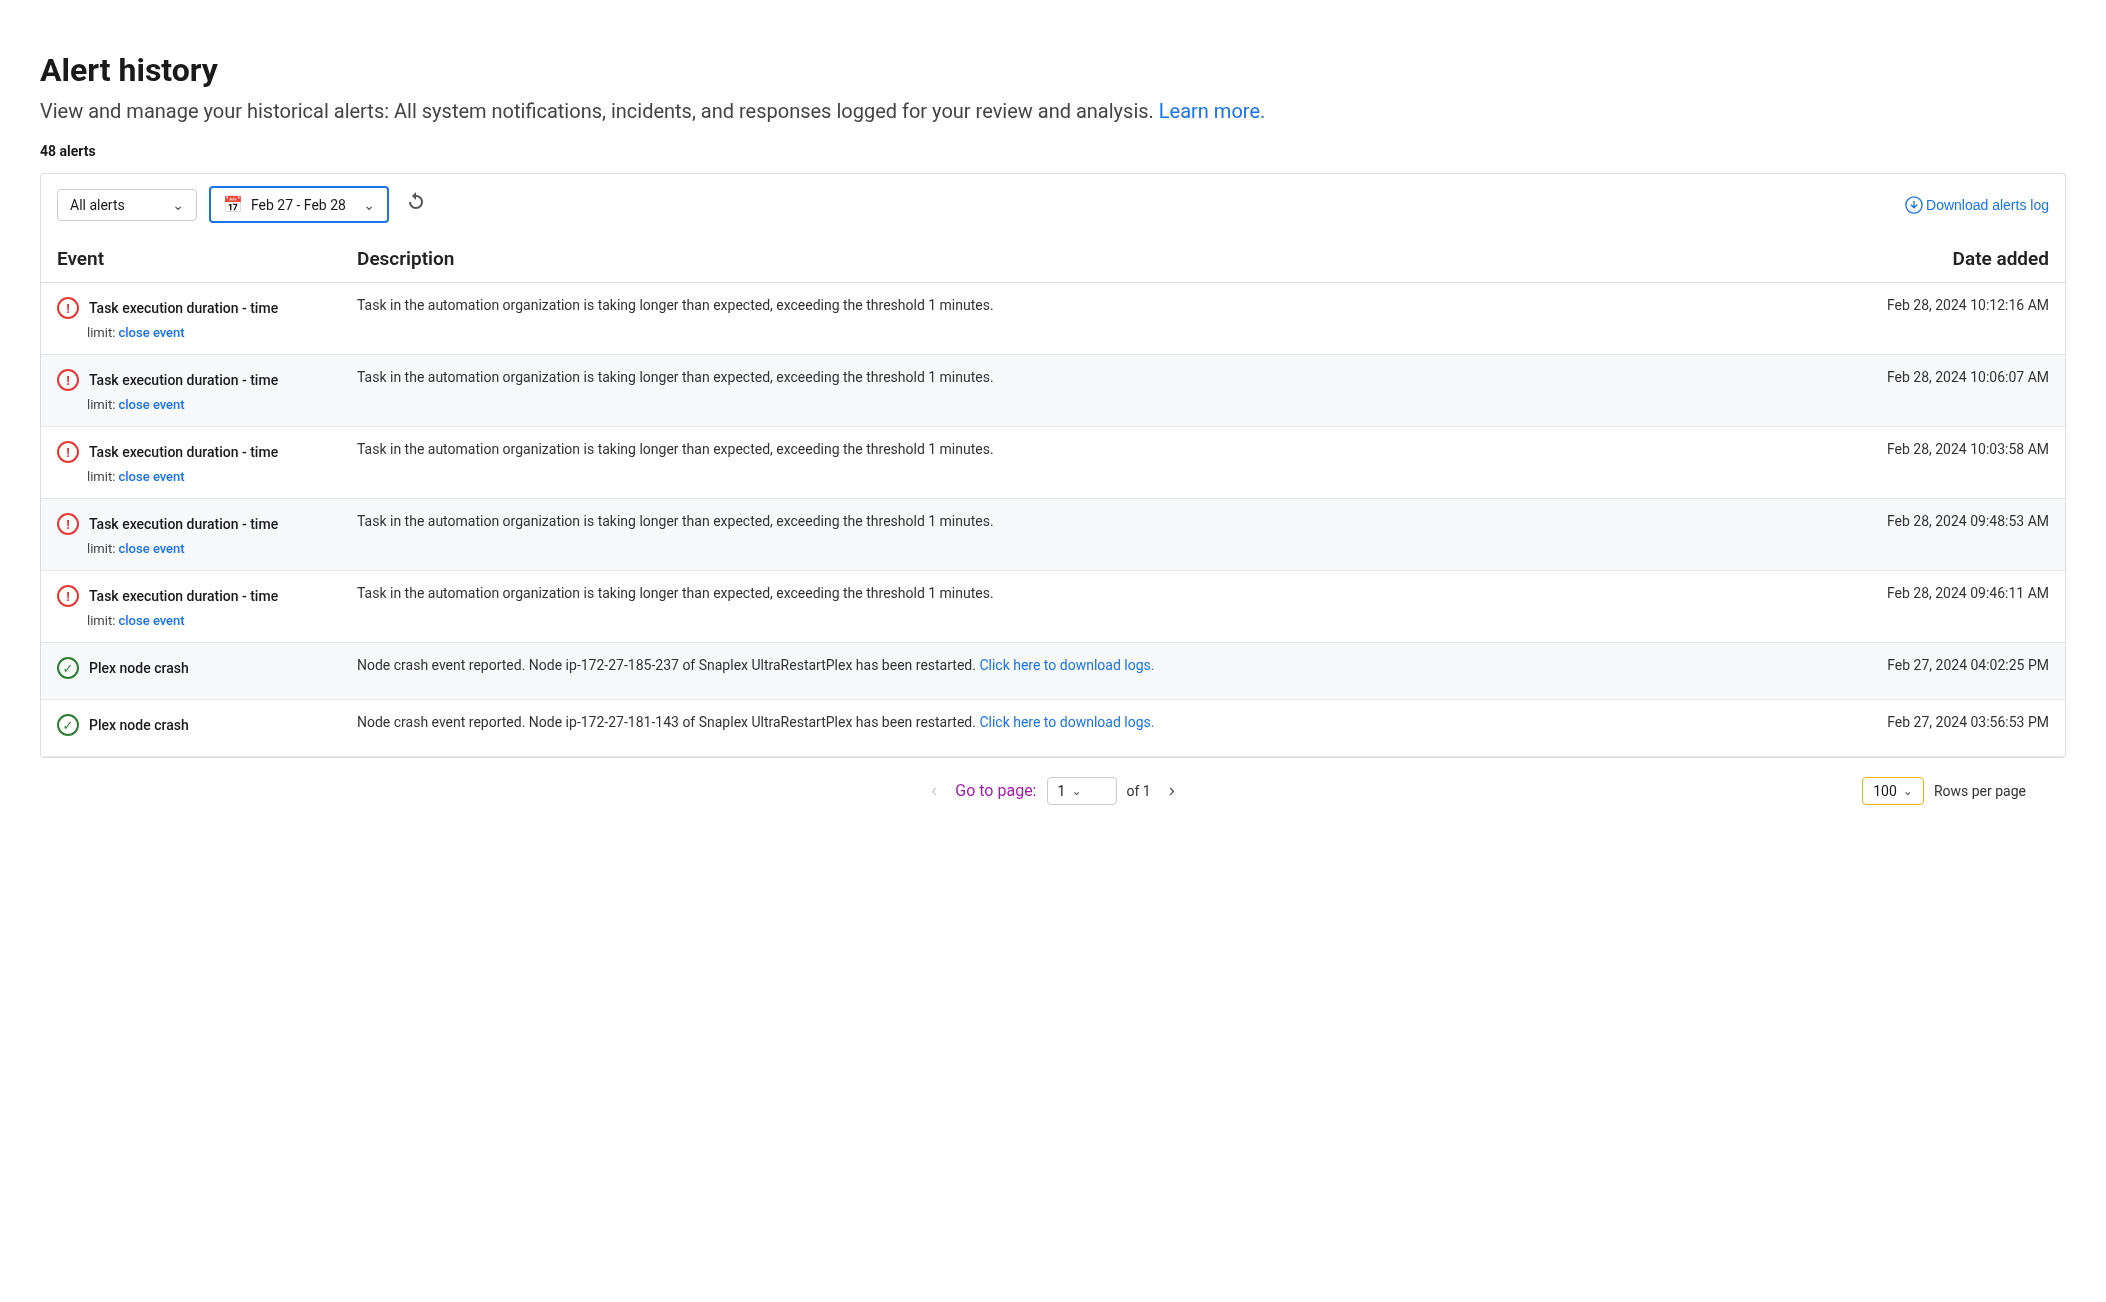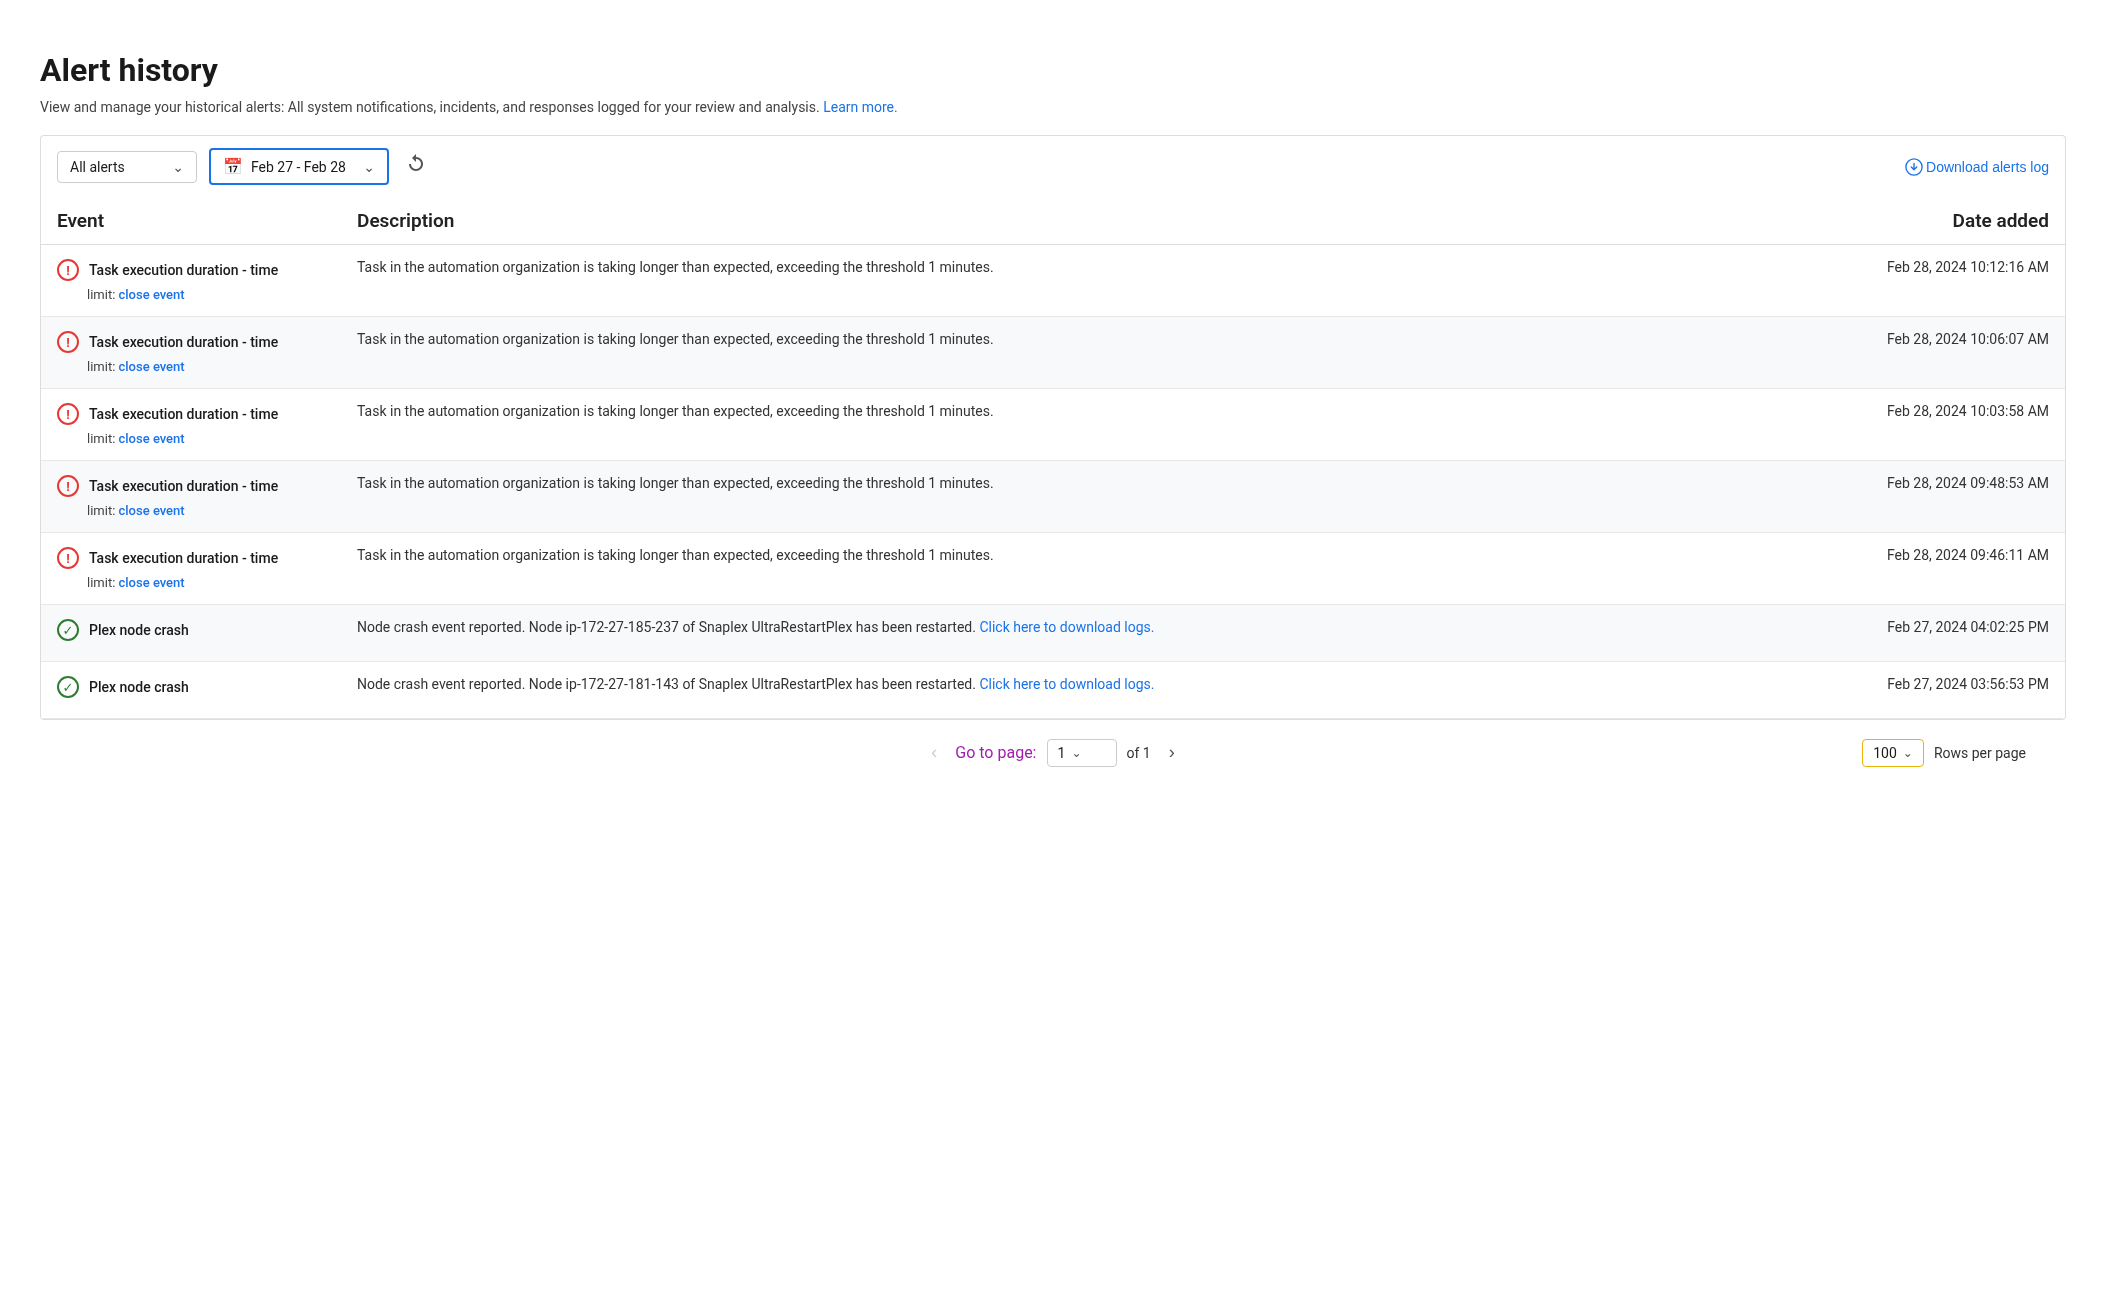--- a/index.html
+++ b/index.html
@@ -12,21 +12,21 @@
     .page-container {
       padding: 51px 40px 40px 40px;
       max-width: 2106px;
     }
     .page-title {
       font-size: 32px;
       font-weight: 700;
       margin-bottom: 10px;
     }
     .page-subtitle {
-      font-size: 14px;
+      font-size: 20px;
       color: #444;
       margin-bottom: 20px;
     }
     .page-subtitle a {
       color: #1a73e8;
       text-decoration: none;
     }
     .alerts-count {
       font-weight: 700;
       font-size: 14px;
@@ -275,20 +275,21 @@
   </style>
 </head>
 <body>
 
 <div class="page-container">
   <h1 class="page-title">Alert history</h1>
   <p class="page-subtitle">
     <span>View and manage your historical alerts: All system notifications, incidents, and responses logged for your review and analysis.</span>
     <a href="#">Learn more.</a>
   </p>
+  <div class="alerts-count">48 alerts</div>
 
   <div class="toolbar">
     <div class="filter-select">
       <span>All alerts</span>
       <span class="chevron">⌄</span>
     </div>
     <div class="date-select">
       <span class="calendar-icon">📅</span>
       <span>Feb 27 - Feb 28</span>
       <span class="chevron">⌄</span>

